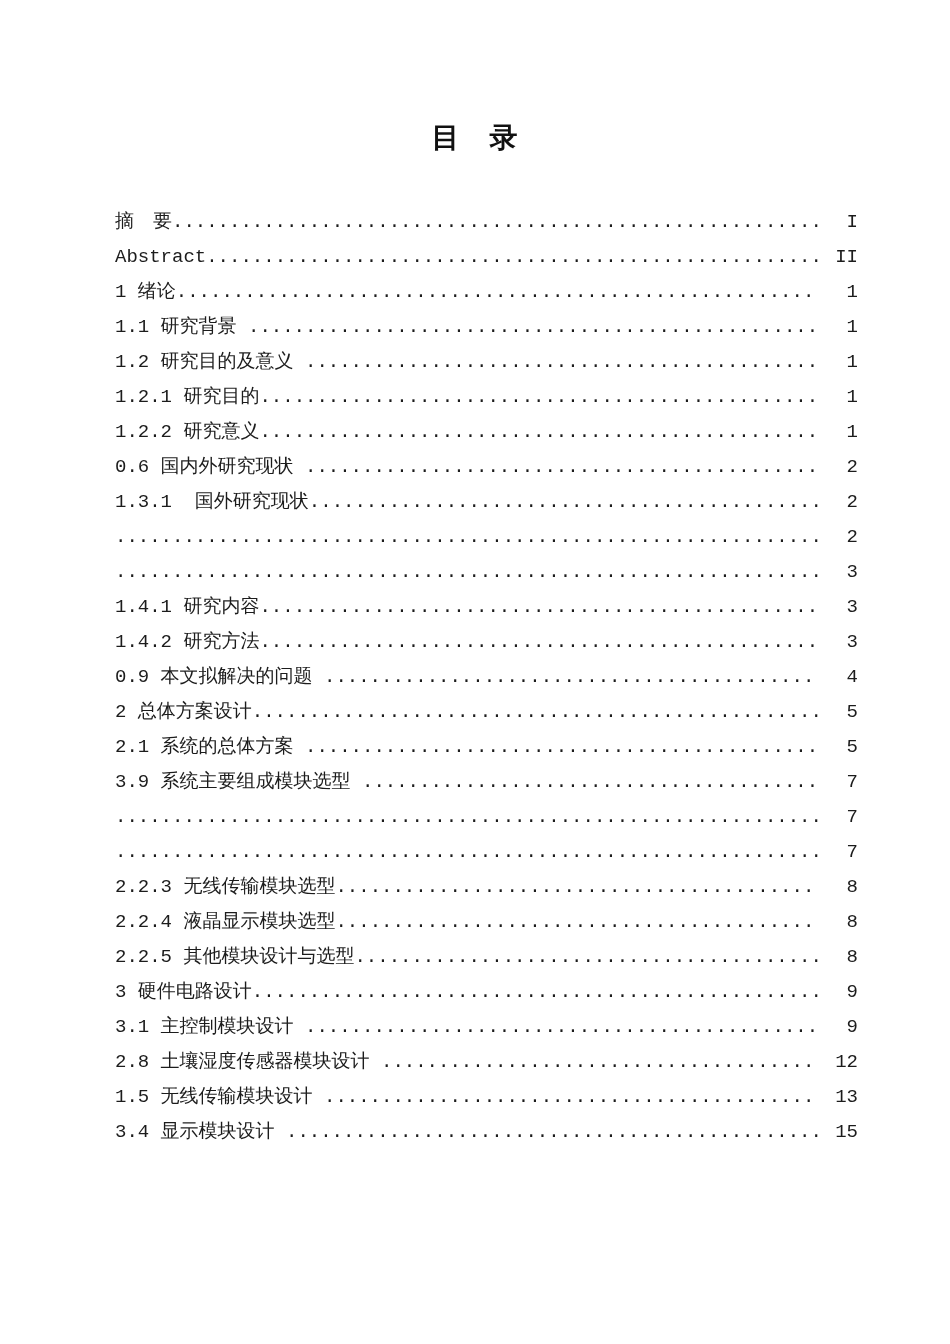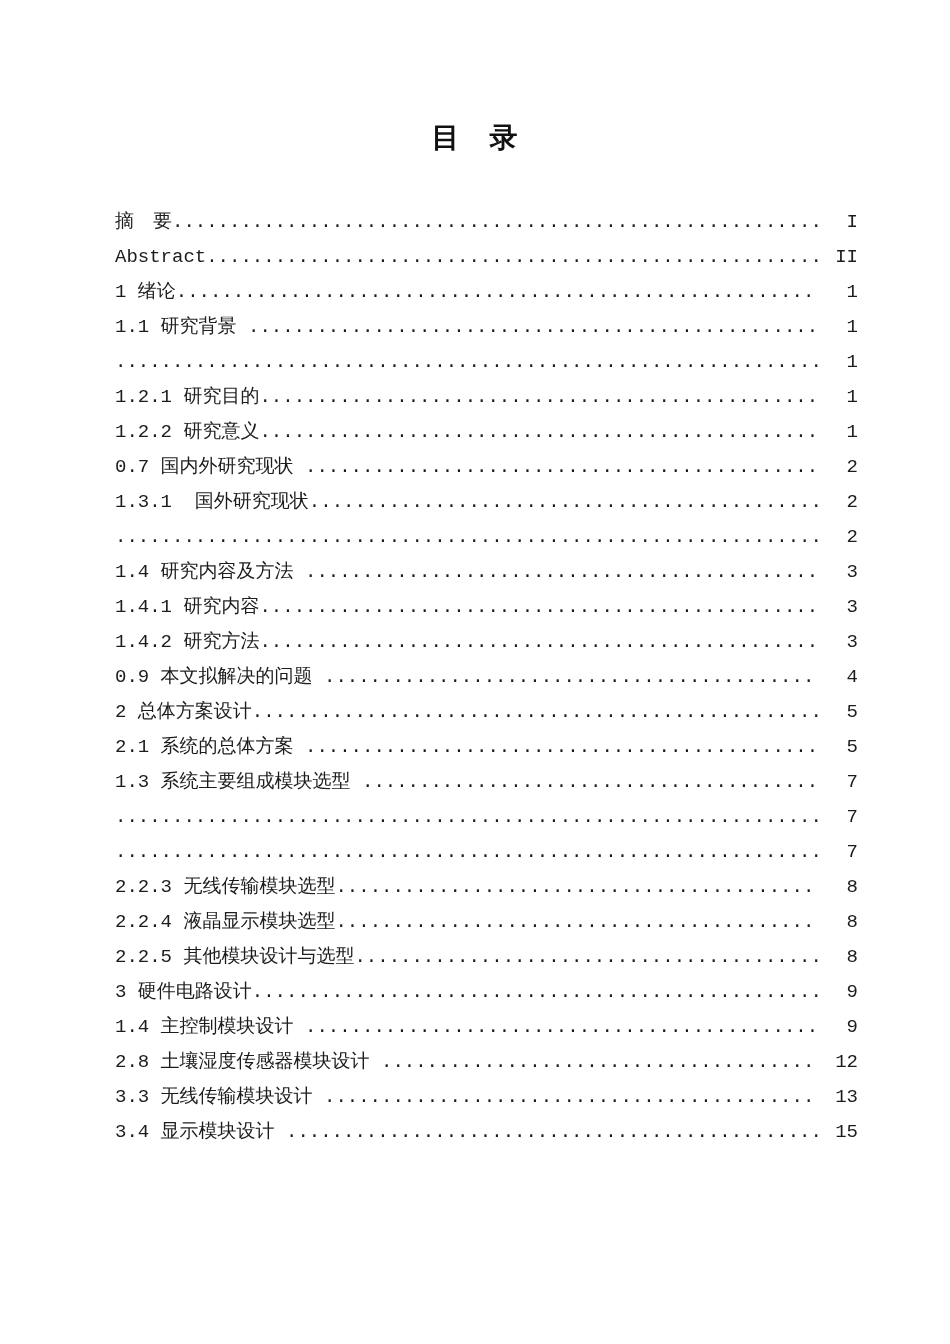--- a/index.html
+++ b/index.html
@@ -90,49 +90,49 @@
         <span class="toc-label">1 绪论</span>
         <span class="toc-dots">........................................................................................................................................................................................................</span>
         <span class="toc-page-num">1</span>
       </div>
       <div class="toc-row">
         <span class="toc-label">1.1 研究背景 </span>
         <span class="toc-dots">........................................................................................................................................................................................................</span>
         <span class="toc-page-num">1</span>
       </div>
       <div class="toc-row">
+        <span class="toc-label">1.2 研究目的及意义 </span>
         <span class="toc-dots">........................................................................................................................................................................................................</span>
         <span class="toc-page-num">1</span>
       </div>
       <div class="toc-row">
         <span class="toc-label">1.2.1 研究目的</span>
         <span class="toc-dots">........................................................................................................................................................................................................</span>
         <span class="toc-page-num">1</span>
       </div>
       <div class="toc-row">
         <span class="toc-label">1.2.2 研究意义</span>
         <span class="toc-dots">........................................................................................................................................................................................................</span>
         <span class="toc-page-num">1</span>
       </div>
       <div class="toc-row">
-        <span class="toc-label">0.7 国内外研究现状 </span>
+        <span class="toc-label">0.6 国内外研究现状 </span>
         <span class="toc-dots">........................................................................................................................................................................................................</span>
         <span class="toc-page-num">2</span>
       </div>
       <div class="toc-row">
         <span class="toc-label">1.3.1  国外研究现状</span>
         <span class="toc-dots">........................................................................................................................................................................................................</span>
         <span class="toc-page-num">2</span>
       </div>
       <div class="toc-row">
         <span class="toc-dots">........................................................................................................................................................................................................</span>
         <span class="toc-page-num">2</span>
       </div>
       <div class="toc-row">
-        <span class="toc-label">1.4 研究内容及方法 </span>
         <span class="toc-dots">........................................................................................................................................................................................................</span>
         <span class="toc-page-num">3</span>
       </div>
       <div class="toc-row">
         <span class="toc-label">1.4.1 研究内容</span>
         <span class="toc-dots">........................................................................................................................................................................................................</span>
         <span class="toc-page-num">3</span>
       </div>
       <div class="toc-row">
         <span class="toc-label">1.4.2 研究方法</span>
@@ -148,21 +148,21 @@
         <span class="toc-label">2 总体方案设计</span>
         <span class="toc-dots">........................................................................................................................................................................................................</span>
         <span class="toc-page-num">5</span>
       </div>
       <div class="toc-row">
         <span class="toc-label">2.1 系统的总体方案 </span>
         <span class="toc-dots">........................................................................................................................................................................................................</span>
         <span class="toc-page-num">5</span>
       </div>
       <div class="toc-row">
-        <span class="toc-label">1.3 系统主要组成模块选型 </span>
+        <span class="toc-label">3.9 系统主要组成模块选型 </span>
         <span class="toc-dots">........................................................................................................................................................................................................</span>
         <span class="toc-page-num">7</span>
       </div>
       <div class="toc-row">
         <span class="toc-dots">........................................................................................................................................................................................................</span>
         <span class="toc-page-num">7</span>
       </div>
       <div class="toc-row">
         <span class="toc-dots">........................................................................................................................................................................................................</span>
         <span class="toc-page-num">7</span>
@@ -181,31 +181,31 @@
         <span class="toc-label">2.2.5 其他模块设计与选型</span>
         <span class="toc-dots">........................................................................................................................................................................................................</span>
         <span class="toc-page-num">8</span>
       </div>
       <div class="toc-row">
         <span class="toc-label">3 硬件电路设计</span>
         <span class="toc-dots">........................................................................................................................................................................................................</span>
         <span class="toc-page-num">9</span>
       </div>
       <div class="toc-row">
-        <span class="toc-label">1.4 主控制模块设计 </span>
+        <span class="toc-label">3.1 主控制模块设计 </span>
         <span class="toc-dots">........................................................................................................................................................................................................</span>
         <span class="toc-page-num">9</span>
       </div>
       <div class="toc-row">
         <span class="toc-label">2.8 土壤湿度传感器模块设计 </span>
         <span class="toc-dots">........................................................................................................................................................................................................</span>
         <span class="toc-page-num">12</span>
       </div>
       <div class="toc-row">
-        <span class="toc-label">3.3 无线传输模块设计 </span>
+        <span class="toc-label">1.5 无线传输模块设计 </span>
         <span class="toc-dots">........................................................................................................................................................................................................</span>
         <span class="toc-page-num">13</span>
       </div>
       <div class="toc-row">
         <span class="toc-label">3.4 显示模块设计 </span>
         <span class="toc-dots">........................................................................................................................................................................................................</span>
         <span class="toc-page-num">15</span>
       </div>
     </div>
 </div>

